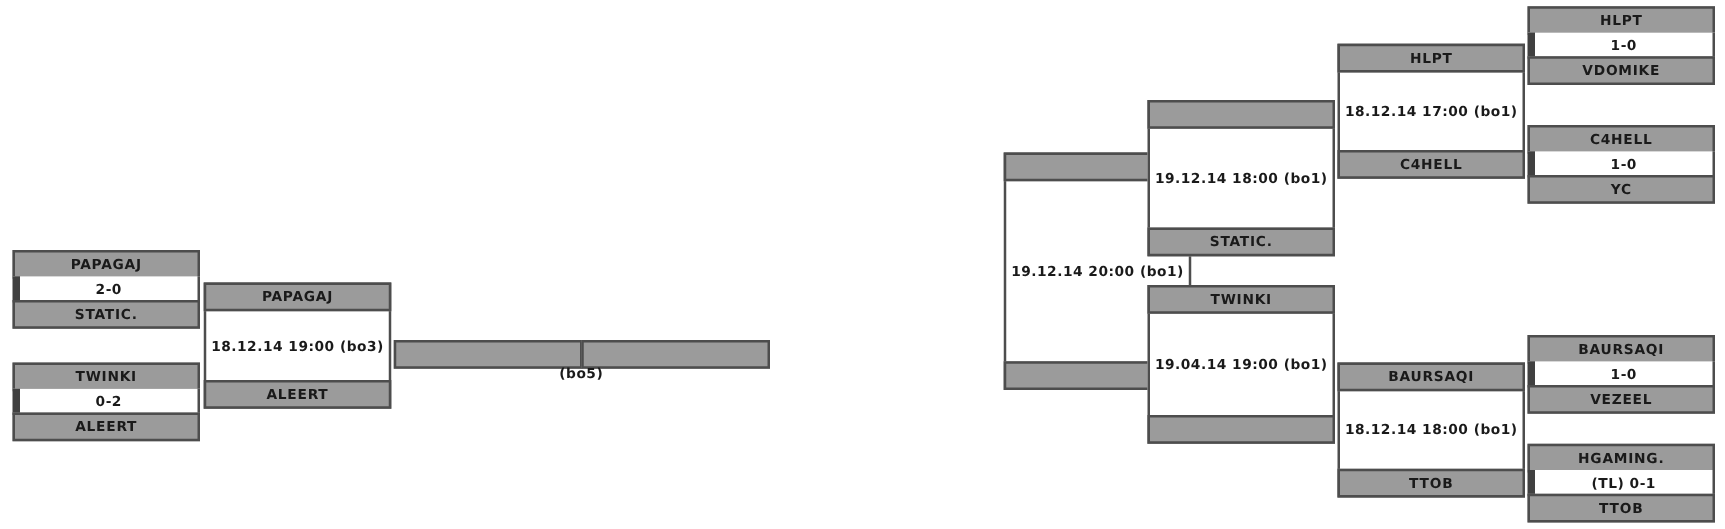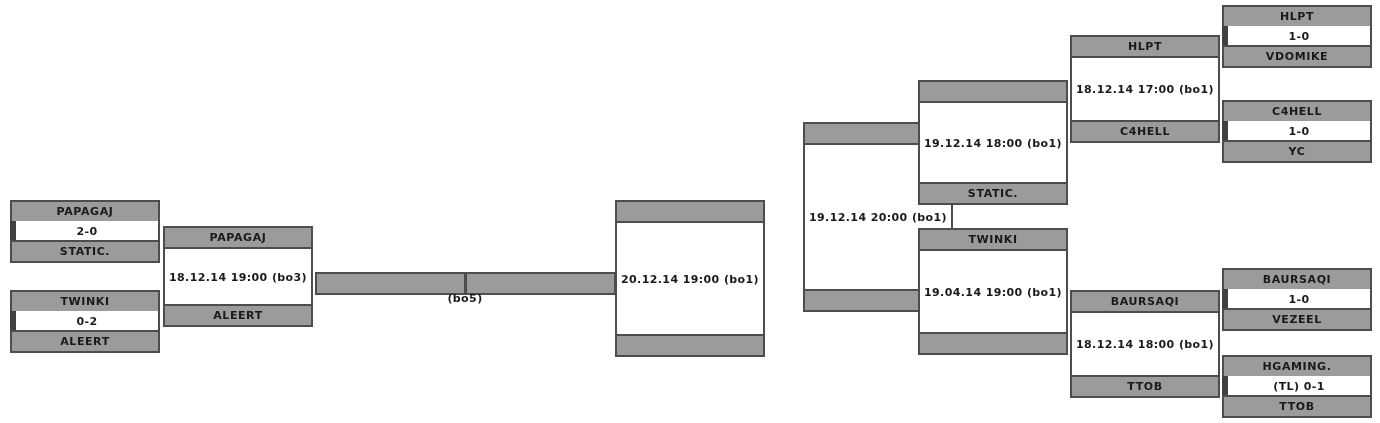--- a/index.html
+++ b/index.html
@@ -139,25 +139,20 @@
     <div class="mlabel">18.12.14 19:00 (bo3)</div>
     <div class="slot bottom">ALEERT</div>
   </div>
 
 
   <div class="final-bar" style="left:315px; top:272px; width:151px;"></div>
   <div class="final-bar" style="left:465px; top:272px; width:151px;"></div>
 
   <div class="final-label" style="left:315px; top:292px; width:300px;">(bo5)</div>
 
-  <div class="match" style="left:615px; top:200px; width:150px; height:157px;">
-    <div class="slot top"></div>
-    <div class="mlabel">20.12.14 19:00 (bo1)</div>
-    <div class="slot bottom"></div>
-  </div>
 
   <div class="match" style="left:765px; top:122px; width:150px; height:190px;margin-left:38px;">
     <div class="slot top"></div>
     <div class="mlabel">19.12.14 20:00 (bo1)</div>
     <div class="slot bottom"></div>
   </div>
 
   <div class="match" style="left:918px; top:80px; width:150px; height:125px;">
     <div class="slot top"></div>
     <div class="mlabel">19.12.14 18:00 (bo1)</div>

